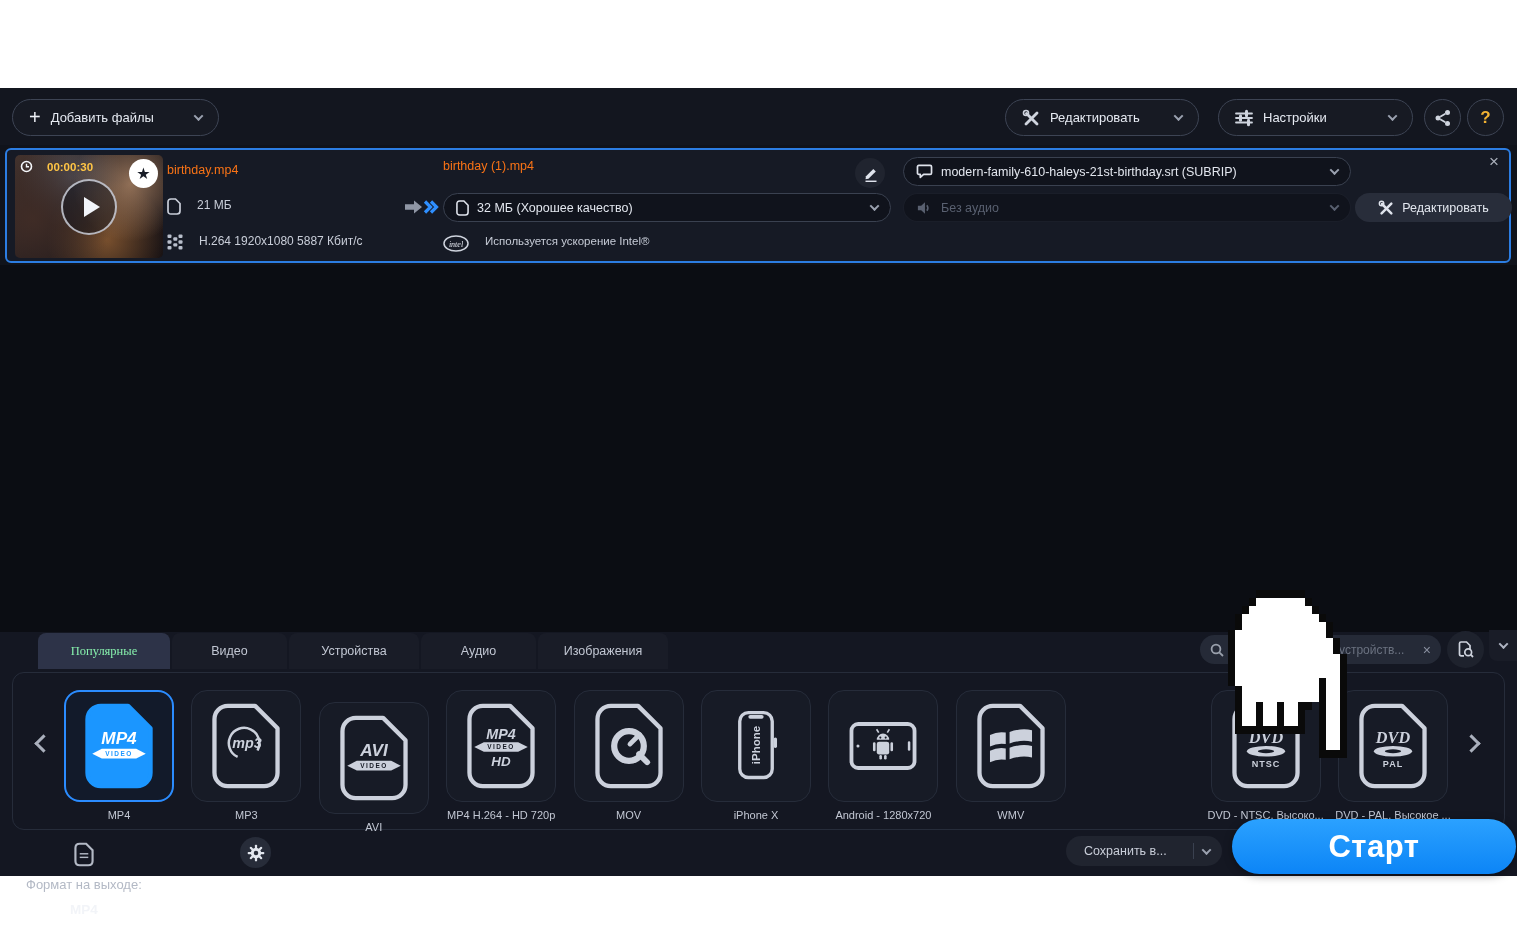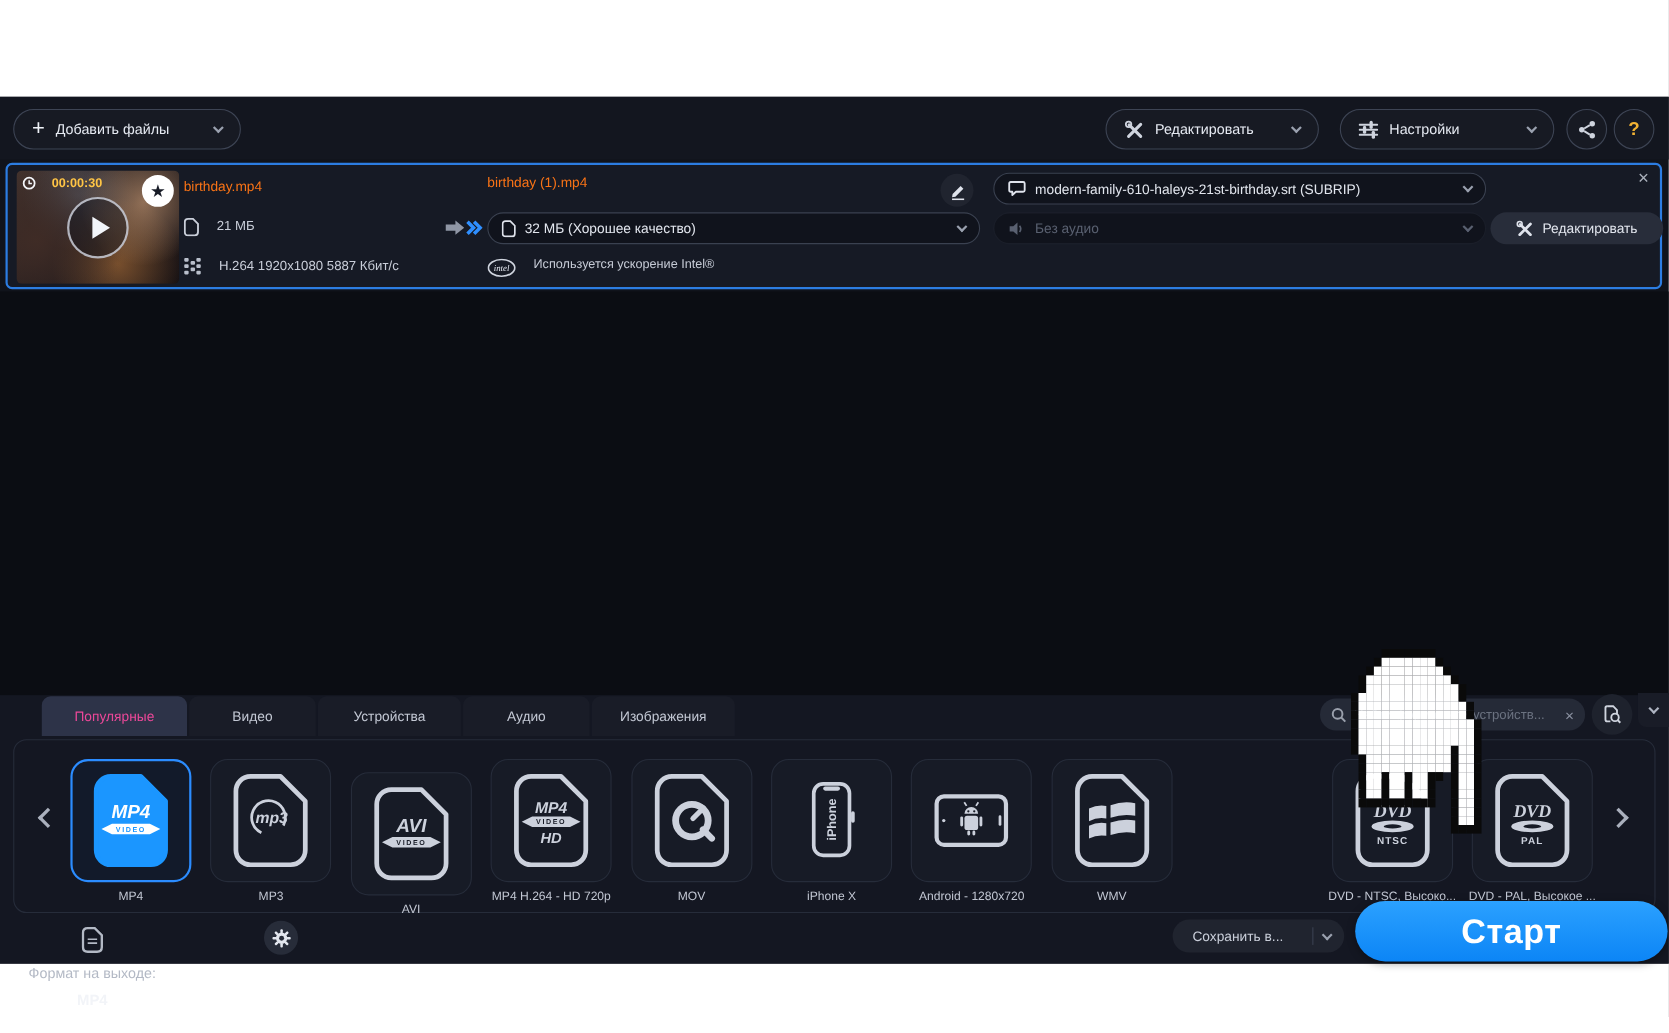--- a/index.html
+++ b/index.html
@@ -42,21 +42,21 @@
   .btn-edit-row { position:absolute; left:1348px; top:43px; width:157px; height:29px; border-radius:15px; background:#282d3a; display:flex; align-items:center; justify-content:center; gap:8px; font-size:12.5px; color:#e2e6ee; }
   .close-x { position:absolute; left:1482px; top:2px; font-size:17px; color:#aab0bb; cursor:default; }
   .pencil-btn { position:absolute; left:848px; top:8px; width:30px; height:30px; border-radius:50%; background:#20242f; display:flex; align-items:center; justify-content:center; }
 
   
   .list-area { position:absolute; left:0; top:177px; width:100%; height:367px; background:#0b0d13; }
 
   
   .panel { position:absolute; left:0; top:544px; width:100%; height:244px; background:#141722; }
   .tab { position:absolute; top:1px; height:36px; line-height:36px; text-align:center; font-size:12.5px; color:#c2c7d3; background:#191c27; border-radius:8px 8px 0 0; }
-  .tab.active { background:#2d3348; color:#ec4899; }
+  .tab.active { background:#2d3348; color:#86efac;font-family:Liberation Serif, serif; }
   .search-box { position:absolute; left:1200px; top:3px; width:241px; height:29px; border-radius:15px; background:#252a37; display:flex; align-items:center; padding:0 10px; gap:7px; }
   .search-box input { flex:1; background:transparent; border:none; outline:none; color:#aeb4c2; font-size:12px; font-family:"Liberation Sans",sans-serif; }
   .search-box input::placeholder { color:#6b7280; }
   .search-clear { color:#8a90a0; font-size:14px; }
   .docsearch-btn { position:absolute; left:1447px; top:-1px; width:37px; height:37px; border-radius:50%; background:#1e222d; display:flex; align-items:center; justify-content:center; }
   .collapse-tab { position:absolute; left:1489px; top:-2px; width:28px; height:31px; background:#191c27; border-radius:0 0 0 8px; display:flex; align-items:center; justify-content:center; color:#aeb4c2; }
 
   .fmt-strip { position:absolute; left:12px; top:40px; width:1493px; height:158px; border:1px solid #262c3a; border-radius:12px; }
   .fmt-item { position:absolute; top:17px; width:110px; }
   .fmt-card { width:110px; height:112px; border:1px solid #262c3a; border-radius:16px; background:#171b26; display:flex; align-items:center; justify-content:center; }

